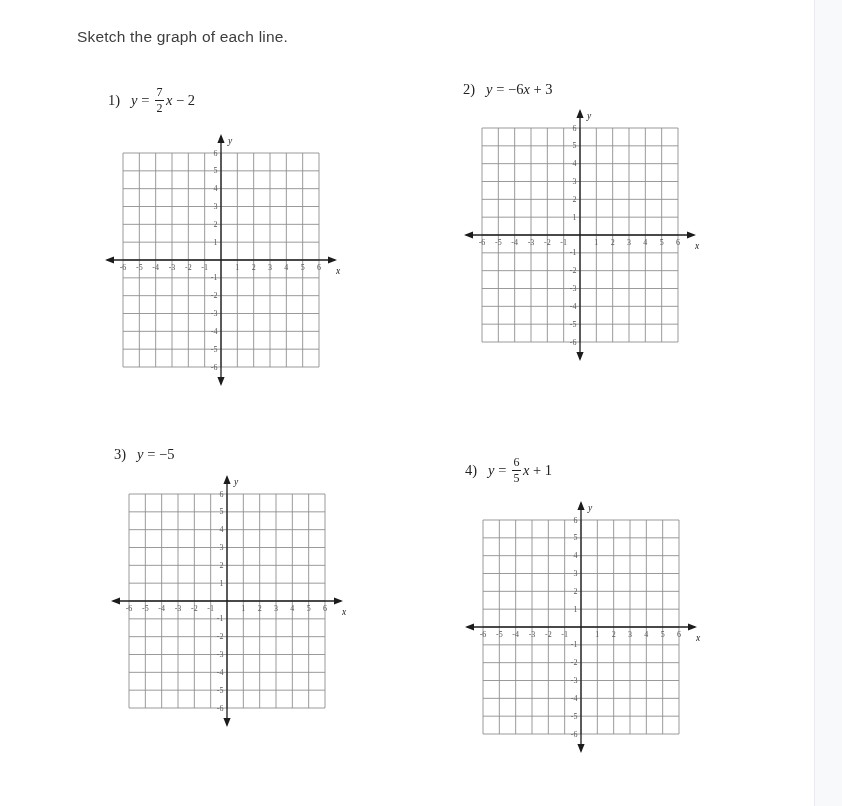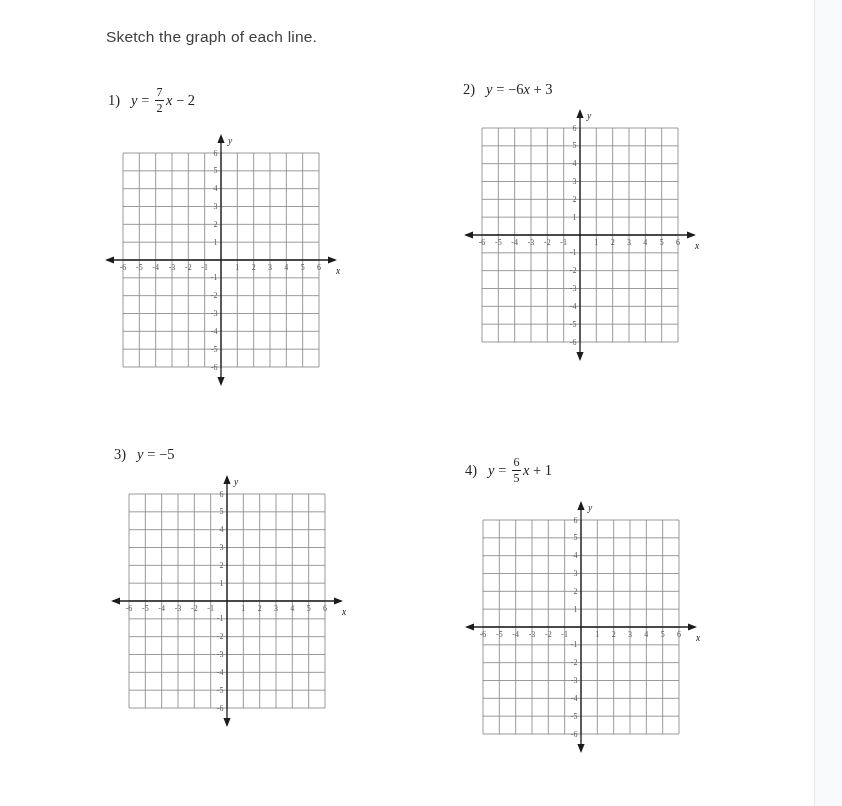--- a/index.html
+++ b/index.html
@@ -5,21 +5,21 @@
   html,body{margin:0;padding:0;}
   body{
     width:842px;height:806px;position:relative;overflow:hidden;
     background:#ffffff;font-family:"Liberation Serif",serif;
   }
   .gutter{
     position:absolute;top:0;right:0;width:27px;height:806px;
     background:#f7f9fb;border-left:1px solid #e9ebef;
   }
   .title{
-    position:absolute;left:106px;top:28px;
+    position:absolute;left:77px;top:28px;
     font-family:"Liberation Sans",sans-serif;
     font-size:15.5px;color:#3d3d3d;letter-spacing:0.2px;
   }
   .problem-label{
     position:absolute;height:36px;display:flex;align-items:center;gap:11px;
     color:#222;font-size:14.5px;white-space:pre;
   }
   .pnum{flex:0 0 auto;}
   .eq{display:inline-flex;align-items:center;white-space:pre;}
   .seg.it{font-style:italic;}

